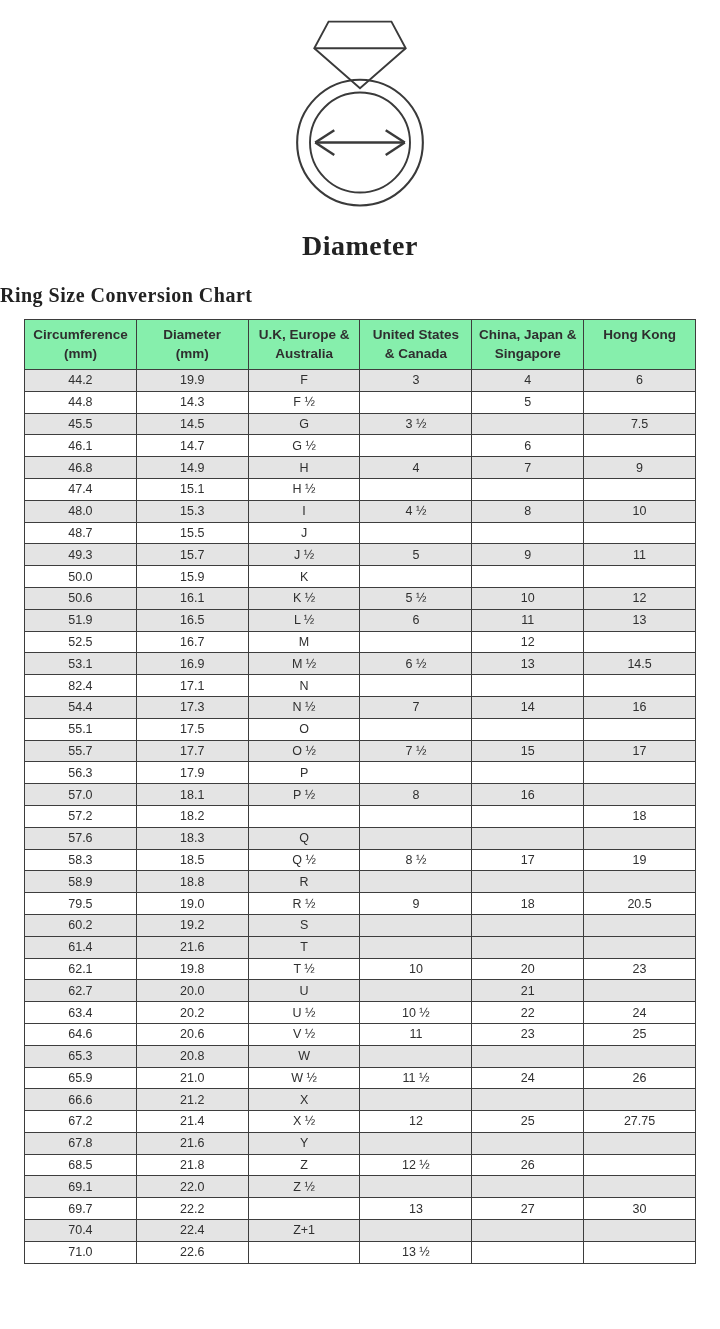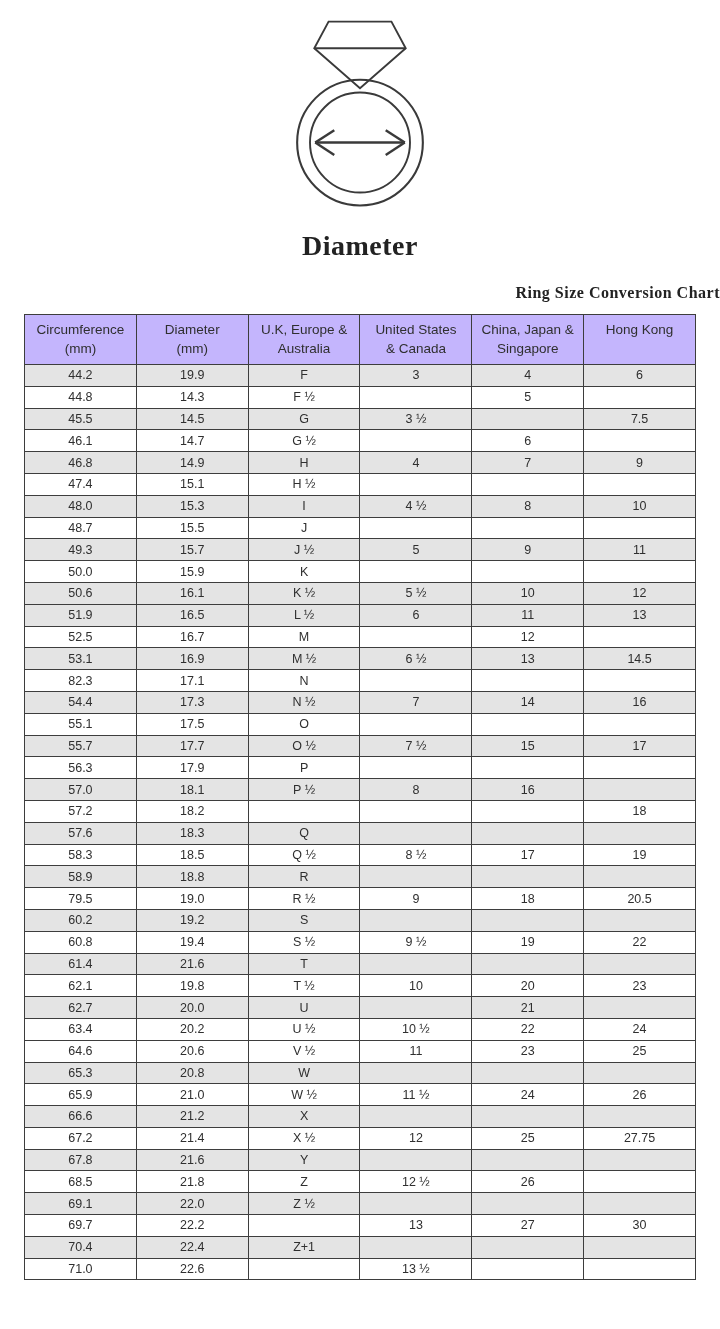--- a/index.html
+++ b/index.html
@@ -28,49 +28,49 @@
     letter-spacing: 0.5px;
     color: #222;
     text-align: center;
   }
 
   
   .title {
     margin-top: 22px;
     font-family: "Liberation Serif", serif;
     font-weight: 700;
-    font-size: 16px;
+    font-size: 20px;
     letter-spacing: 0.5px;
     color: #222;
-    text-align: right;
+    text-align: left;
   }
 
   
   table.conv-table {
     width: 672px;
     margin: 12px 24px 0 24px;
     border-collapse: collapse;
     table-layout: fixed;
     border: 1px solid #3d3d3d;
   }
   .conv-table th, .conv-table td {
     border: 1px solid #3d3d3d;
     text-align: center;
     vertical-align: middle;
     overflow: hidden;
     white-space: nowrap;
   }
   .conv-table th {
     height: 50px;
-    font-weight: 400;
+    font-weight: 700;
     font-size: 13.5px;
     line-height: 19px;
     vertical-align: top;
     padding-top: 5px;
-    background: #c4b5fd;
+    background: #86efac;
   }
   .conv-table th span { display: block; }
   .conv-table td {
     height: 21.8px;
     font-size: 12.5px;
     padding: 0 2px;
     background: #ffffff;
   }
   .conv-table tr.shaded td { background: #e4e4e4; }
 </style>
@@ -237,21 +237,21 @@
   </tr>
         <tr class="shaded">
     <td>53.1</td>
     <td>16.9</td>
     <td>M ½</td>
     <td>6 ½</td>
     <td>13</td>
     <td>14.5</td>
   </tr>
         <tr>
-    <td>82.3</td>
+    <td>82.4</td>
     <td>17.1</td>
     <td>N</td>
     <td></td>
     <td></td>
     <td></td>
   </tr>
         <tr class="shaded">
     <td>54.4</td>
     <td>17.3</td>
     <td>N ½</td>
@@ -332,28 +332,20 @@
     <td>20.5</td>
   </tr>
         <tr class="shaded">
     <td>60.2</td>
     <td>19.2</td>
     <td>S</td>
     <td></td>
     <td></td>
     <td></td>
   </tr>
-        <tr>
-    <td>60.8</td>
-    <td>19.4</td>
-    <td>S ½</td>
-    <td>9 ½</td>
-    <td>19</td>
-    <td>22</td>
-  </tr>
         <tr class="shaded">
     <td>61.4</td>
     <td>21.6</td>
     <td>T</td>
     <td></td>
     <td></td>
     <td></td>
   </tr>
         <tr>
     <td>62.1</td>

